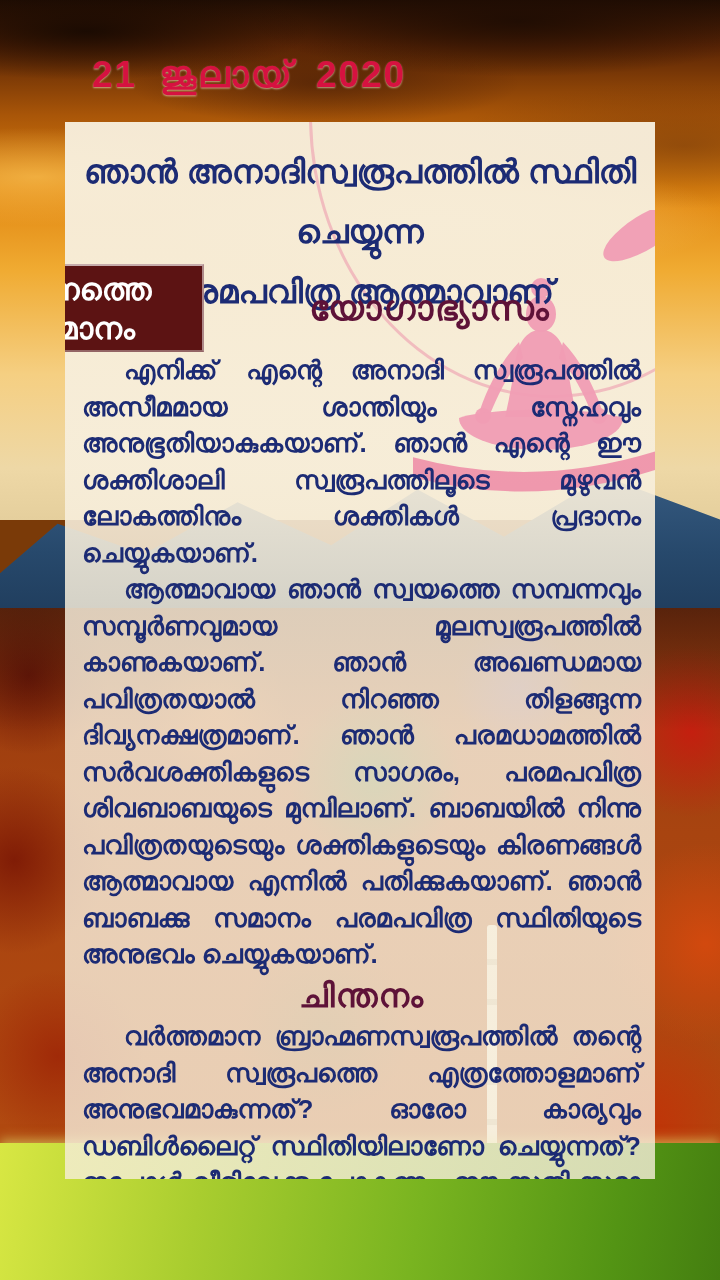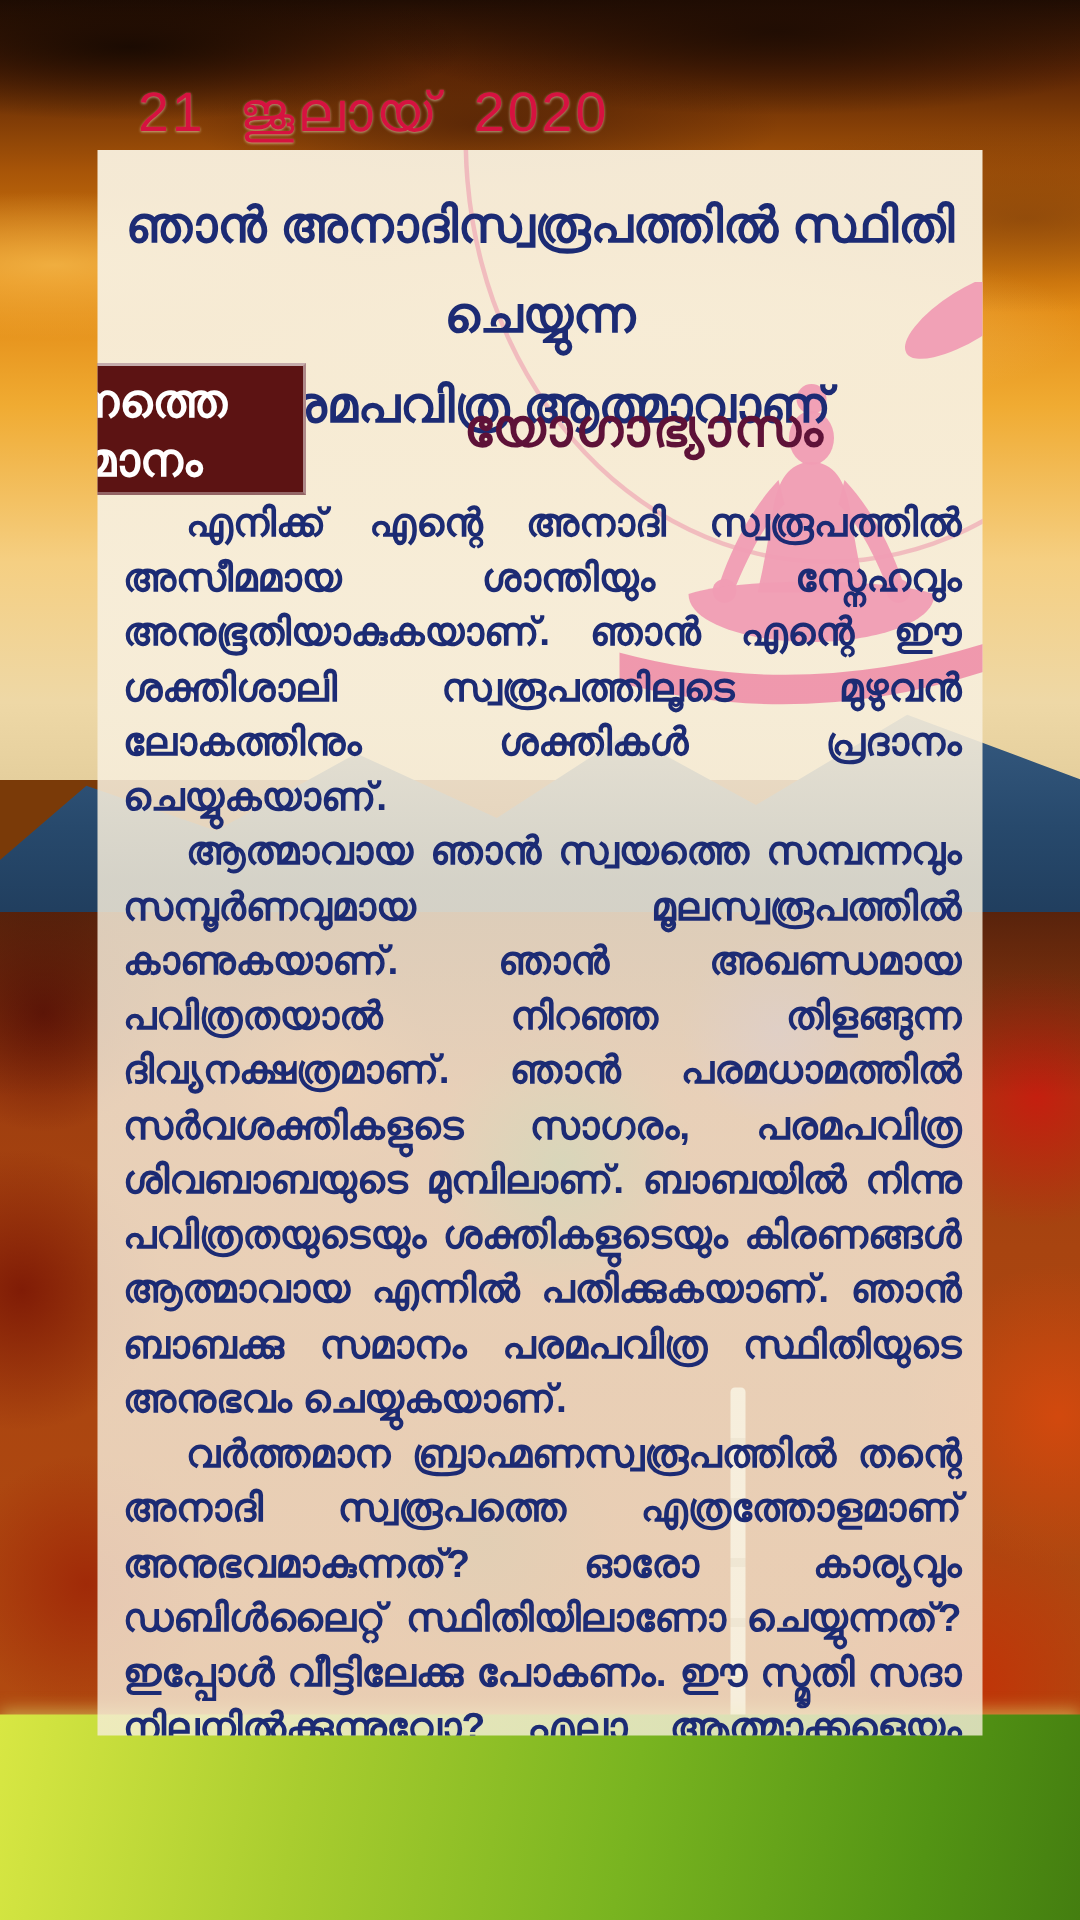--- a/index.html
+++ b/index.html
@@ -47,27 +47,27 @@
     border-radius:3px;
   }
   .bg-grass{
     position:absolute;left:0;top:1143px;width:720px;height:137px;
     background:linear-gradient(100deg,#d8e743 0%,#a9cd2f 28%,#79b420 58%,#539414 85%,#447e10 100%);
     box-shadow:0 -4px 10px rgba(230,240,120,.5);
   }
   
   .date{
     position:absolute;left:92px;top:54px;
-    font-size:37px;font-weight:normal;color:#d61240;letter-spacing:2px;
+    font-size:37px;font-weight:bold;color:#d61240;letter-spacing:2px;
     text-shadow:0 1px 2px rgba(255,240,210,.6);
     word-spacing:10px;
   }
   
   .card{
-    position:absolute;left:65px;top:100px;width:590px;height:1057px;
+    position:absolute;left:65px;top:122px;width:590px;height:1057px;
     background:linear-gradient(180deg,
       rgba(247,238,219,.97) 0%,
       rgba(247,238,219,.95) 30%,
       rgba(247,238,219,.84) 46%,
       rgba(247,238,219,.80) 100%);
     overflow:hidden;
   }
   .pink-ring{
     position:absolute;right:-140px;top:-290px;width:480px;height:560px;
     border:3px solid rgba(236,150,172,.55);border-radius:50%;
@@ -149,16 +149,17 @@
   <div class="label-box">
     <div>ഇന്നത്തെ</div>
     <div>സ്വമാനം</div>
   </div>
 
   <div class="yoga-title">യോഗാഭ്യാസം</div>
 
   <div class="body-text">
     <p>എനിക്ക് എന്റെ അനാദി സ്വരൂപത്തിൽ അസീമമായ ശാന്തിയും സ്നേഹവും അനുഭൂതിയാകുകയാണ്. ഞാൻ എന്റെ ഈ ശക്തിശാലി സ്വരൂപത്തിലൂടെ മുഴുവൻ ലോകത്തിനും ശക്തികൾ പ്രദാനം ചെയ്യുകയാണ്.</p>
     <p>ആത്മാവായ ഞാൻ സ്വയത്തെ സമ്പന്നവും സമ്പൂർണവുമായ മൂലസ്വരൂപത്തിൽ കാണുകയാണ്. ഞാൻ അഖണ്ഡമായ പവിത്രതയാൽ നിറഞ്ഞ തിളങ്ങുന്ന ദിവ്യനക്ഷത്രമാണ്. ഞാൻ പരമധാമത്തിൽ സർവശക്തികളുടെ സാഗരം, പരമപവിത്ര ശിവബാബയുടെ മുമ്പിലാണ്. ബാബയിൽ നിന്നു പവിത്രതയുടെയും ശക്തികളുടെയും കിരണങ്ങൾ ആത്മാവായ എന്നിൽ പതിക്കുകയാണ്. ഞാൻ ബാബക്കു സമാനം പരമപവിത്ര സ്ഥിതിയുടെ അനുഭവം ചെയ്യുകയാണ്.</p>
+    <p class="chinthanam-title">ചിന്തനം</p>
     <p>വർത്തമാന ബ്രാഹ്മണസ്വരൂപത്തിൽ തന്റെ അനാദി സ്വരൂപത്തെ എത്രത്തോളമാണ് അനുഭവമാകുന്നത്? ഓരോ കാര്യവും ഡബിൾലൈറ്റ് സ്ഥിതിയിലാണോ ചെയ്യുന്നത്? ഇപ്പോൾ വീട്ടിലേക്കു പോകണം. ഈ സ്മൃതി സദാ നിലനിൽക്കുന്നുവോ? എല്ലാ ആത്മാക്കളെയും അവരുടെ മൂല അനാദിസ്വരൂപത്തിലാണോ കാണുന്നത്?</p>
   </div>
 
 </div>
 
 </body></html>

